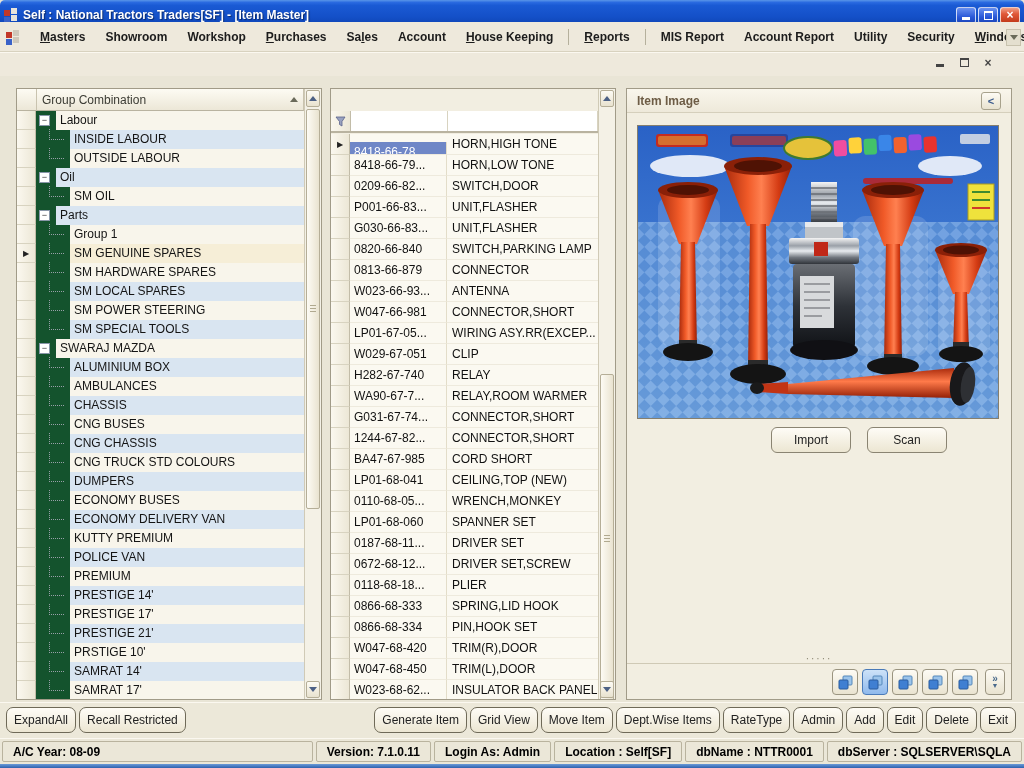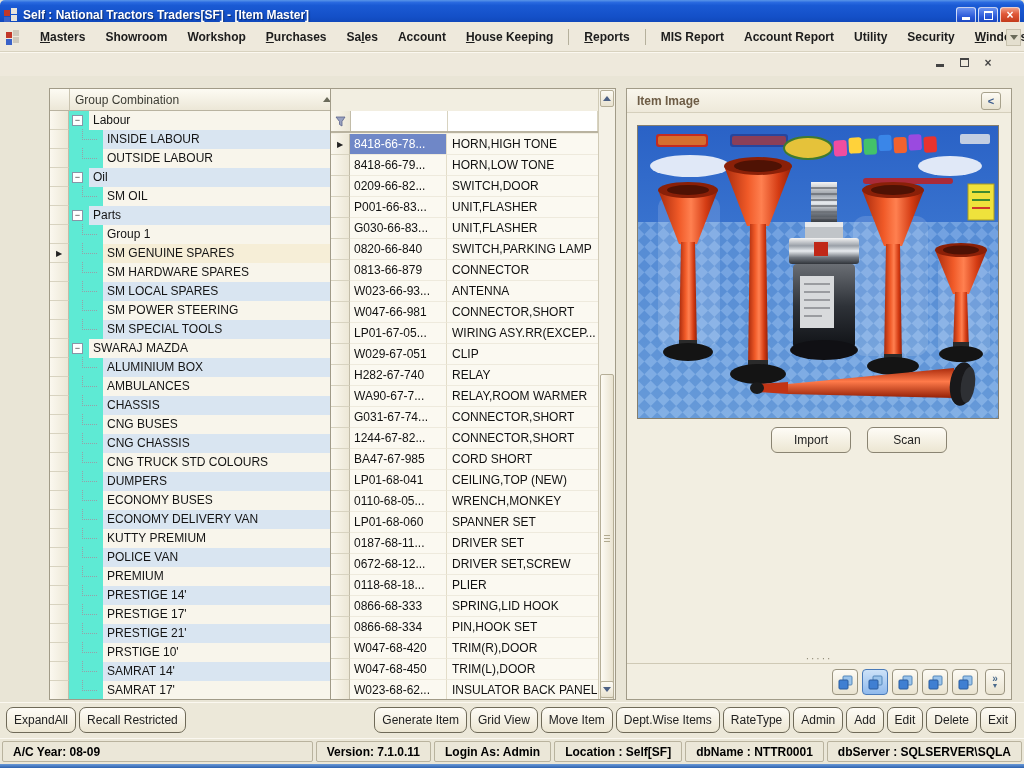--- a/index.html
+++ b/index.html
@@ -40,33 +40,33 @@
   .toolbar2{position:absolute;left:0;top:52px;width:1024px;height:24px;background:#eee9dc;border-bottom:1px solid #c4beaa;
     box-shadow:inset 0 1px 0 #fbf8f0;}
   .mdi{position:absolute;right:28px;top:3px;display:flex;gap:8px;align-items:center;color:#444;}
   .mdi .mbtn{width:16px;height:15px;display:flex;align-items:center;justify-content:center;}
   .mdi .minbar{background:#444;margin-top:6px;}
   .mdi .xglyph{color:#444;}
 
   
   .content{position:absolute;left:0;top:76px;width:1024px;height:626px;background:#e9e5d6;}
   .panel{position:absolute;border:1px solid #a19b88;background:#f2eee1;box-sizing:border-box;overflow:hidden;}
-  .lp{left:16px;top:12px;width:306px;height:612px;margin-left:33px;}
+  .lp{left:16px;top:12px;width:306px;height:612px;}
   .mp{left:330px;top:12px;width:286px;height:612px;}
   .rp{left:626px;top:12px;width:386px;height:612px;}
 
   
   .hcell{background:linear-gradient(180deg,#fdfbf3,#ece7d7);border-right:1px solid #c9c3af;border-bottom:1px solid #b9b3a0;
     font-size:12px;color:#3c3c34;display:flex;align-items:center;padding:0 5px;box-sizing:border-box;height:22px;}
   .gut-h{width:20px;flex:none;padding:0;}
 
   
   .lp-header{position:absolute;left:0;top:0;right:17px;height:22px;display:flex;}
   .lp-header .col{flex:1;justify-content:space-between;}
-  .lp-body{position:absolute;left:0;top:22px;right:17px;bottom:0;background:#5eead4;overflow:hidden;}
+  .lp-body{position:absolute;left:0;top:22px;right:17px;bottom:0;background:#14532d;overflow:hidden;}
   .trow{display:flex;height:19px;align-items:stretch;}
   .tgut{width:19px;flex:none;background:linear-gradient(90deg,#fbf8ef,#ece7d6);border-right:1px solid #c2bca8;border-bottom:1px solid #d8d3c0;
     display:flex;align-items:center;justify-content:center;font-size:8px;color:#222;box-sizing:border-box;}
   .tglyph{width:20px;flex:none;position:relative;}
   .trow.child .tglyph{width:34px;}
   .trow.child .tglyph::before{content:"";position:absolute;left:13px;top:-1px;bottom:9px;border-left:1px dotted #98a0a8;}
   .trow.child .tglyph::after{content:"";position:absolute;left:13px;top:9px;width:15px;border-top:1px dotted #98a0a8;}
   .ebox{position:absolute;left:3px;top:4px;width:11px;height:11px;background:#fff;border:1px solid #8896a8;box-sizing:border-box;
     font-size:9px;line-height:8px;text-align:center;color:#333;}
   .ebox::before{content:"−";}
@@ -82,21 +82,21 @@
   .mp-filter{position:absolute;left:0;top:22px;right:17px;height:20px;display:flex;border-bottom:2px solid #b9b3a0;}
   .fgut{width:19px;flex:none;background:linear-gradient(90deg,#fbf8ef,#ece7d6);border-right:1px solid #c2bca8;display:flex;align-items:center;justify-content:center;}
   .fcell{background:#fff;border-right:1px solid #d8d3c0;box-sizing:border-box;}
   .mp-body{position:absolute;left:0;top:45px;right:17px;bottom:0;background:#fbf9f1;overflow:hidden;}
   .grow{display:flex;height:21px;align-items:stretch;}
   .ggut{width:19px;flex:none;background:linear-gradient(90deg,#fbf8ef,#ece7d6);border-right:1px solid #c2bca8;border-bottom:1px solid #d8d3c0;
     display:flex;align-items:center;justify-content:center;font-size:8px;color:#222;box-sizing:border-box;}
   .gcode{width:97px;flex:none;font-size:12px;color:#111;line-height:21px;padding:0 4px;border-right:1px solid #e3ddc9;border-bottom:1px solid #eeeadd;
     white-space:nowrap;overflow:hidden;box-sizing:border-box;}
   .gname{flex:1;font-size:12px;color:#111;line-height:21px;padding:0 5px;border-bottom:1px solid #eeeadd;white-space:nowrap;overflow:hidden;}
-  .gcode.selcell{background:#6f87c7;color:#fff;}
+  .gcode.selcell{background:#6f87c7;color:#fff;margin-top:8px;}
 
   
   .vsb{position:absolute;top:0;right:0;bottom:0;width:17px;background:#f4f1e6;border-left:1px solid #d0cab6;box-sizing:border-box;}
   .sb-btn{position:absolute;left:1px;right:1px;height:17px;background:linear-gradient(180deg,#fdfbf4,#e8e2cf);border:1px solid #b5ae97;border-radius:2px;
     display:flex;align-items:center;justify-content:center;box-sizing:border-box;}
   .sb-up{top:1px;}.sb-down{bottom:1px;}
   .sb-thumb{position:absolute;left:1px;right:1px;background:linear-gradient(90deg,#fdfbf4,#e9e3d0);border:1px solid #b5ae97;border-radius:2px;box-sizing:border-box;}
   .sb-grip{position:absolute;left:3px;right:3px;top:50%;margin-top:-4px;height:8px;
     background:repeating-linear-gradient(180deg,#b0a98f 0 1px,transparent 1px 3px);}
   .lp .sb-thumb{top:20px;height:400px;}

